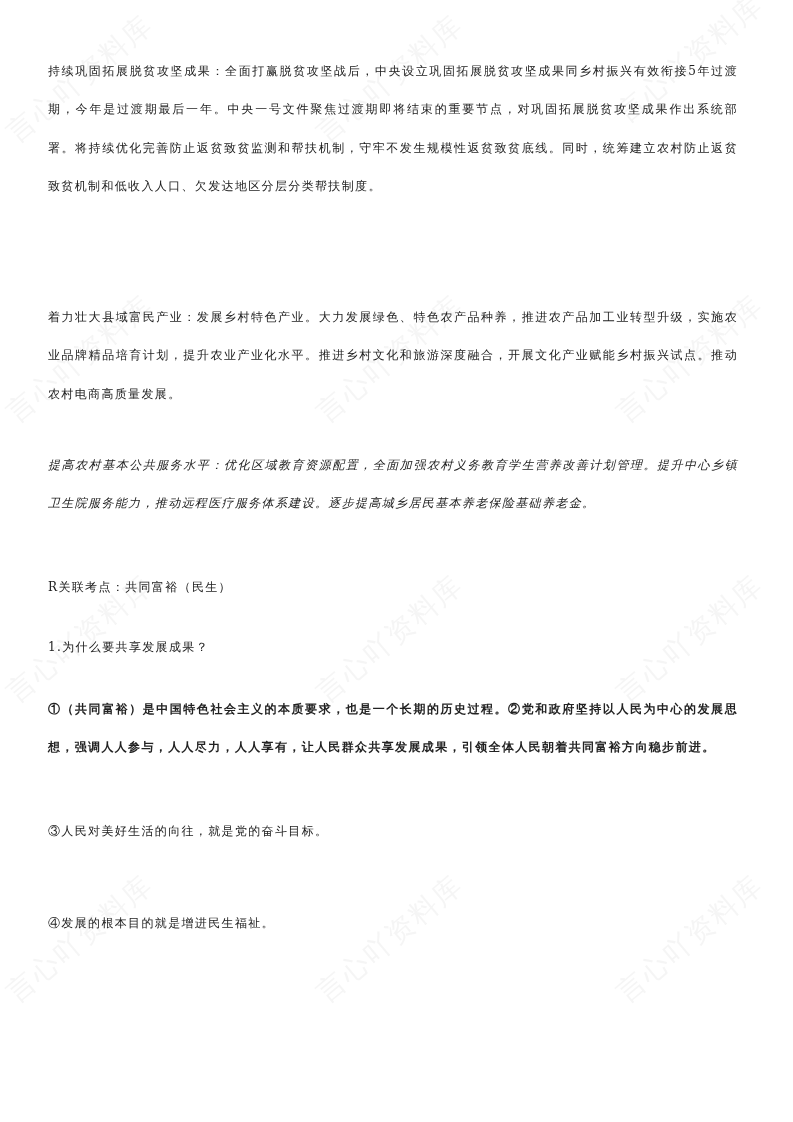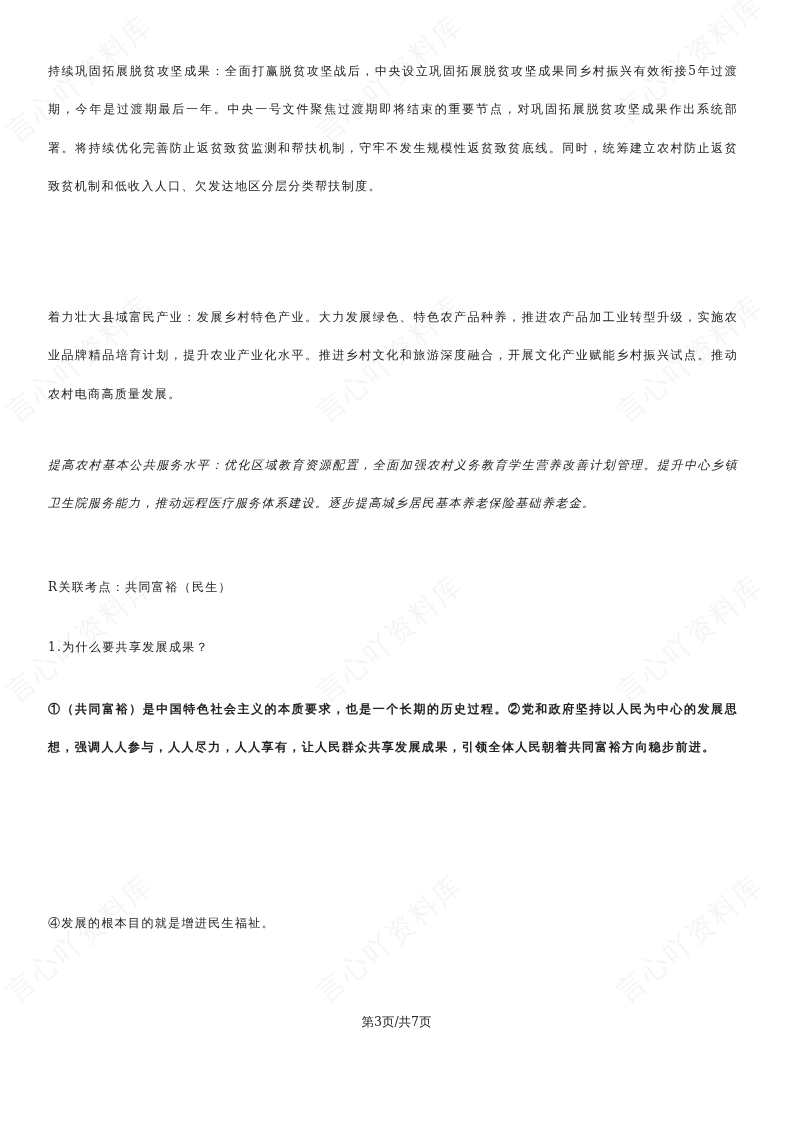--- a/index.html
+++ b/index.html
@@ -41,16 +41,16 @@
   <div class="wm" style="left:-10px;top:920px;">言心吖资料库</div>
   <div class="wm" style="left:300px;top:920px;">言心吖资料库</div>
   <div class="wm" style="left:600px;top:920px;">言心吖资料库</div>
 
   <p class="para" style="top:52px;">持续巩固拓展脱贫攻坚成果：全面打赢脱贫攻坚战后，中央设立巩固拓展脱贫攻坚成果同乡村振兴有效衔接5年过渡期，今年是过渡期最后一年。中央一号文件聚焦过渡期即将结束的重要节点，对巩固拓展脱贫攻坚成果作出系统部署。将持续优化完善防止返贫致贫监测和帮扶机制，守牢不发生规模性返贫致贫底线。同时，统筹建立农村防止返贫致贫机制和低收入人口、欠发达地区分层分类帮扶制度。</p>
   <p class="para" style="top:298px;">着力壮大县域富民产业：发展乡村特色产业。大力发展绿色、特色农产品种养，推进农产品加工业转型升级，实施农业品牌精品培育计划，提升农业产业化水平。推进乡村文化和旅游深度融合，开展文化产业赋能乡村振兴试点。推动农村电商高质量发展。</p>
   <p class="para" style="top:446px;font-style:italic;">提高农村基本公共服务水平：优化区域教育资源配置，全面加强农村义务教育学生营养改善计划管理。提升中心乡镇卫生院服务能力，推动远程医疗服务体系建设。逐步提高城乡居民基本养老保险基础养老金。</p>
   <p class="para" style="top:568px;">R关联考点：共同富裕（民生）</p>
   <p class="para" style="top:628px;">1.为什么要共享发展成果？</p>
   <p class="para" style="top:690px;font-weight:bold;">①（共同富裕）是中国特色社会主义的本质要求，也是一个长期的历史过程。②党和政府坚持以人民为中心的发展思想，强调人人参与，人人尽力，人人享有，让人民群众共享发展成果，引领全体人民朝着共同富裕方向稳步前进。</p>
+  <p class="para" style="top:812px;">③人民对美好生活的向往，就是党的奋斗目标。</p>
   <p class="para" style="top:904px;">④发展的根本目的就是增进民生福祉。</p>
 
-  <div class="footer">第3页/共7页</div>
 </div>
 
 </body></html>

